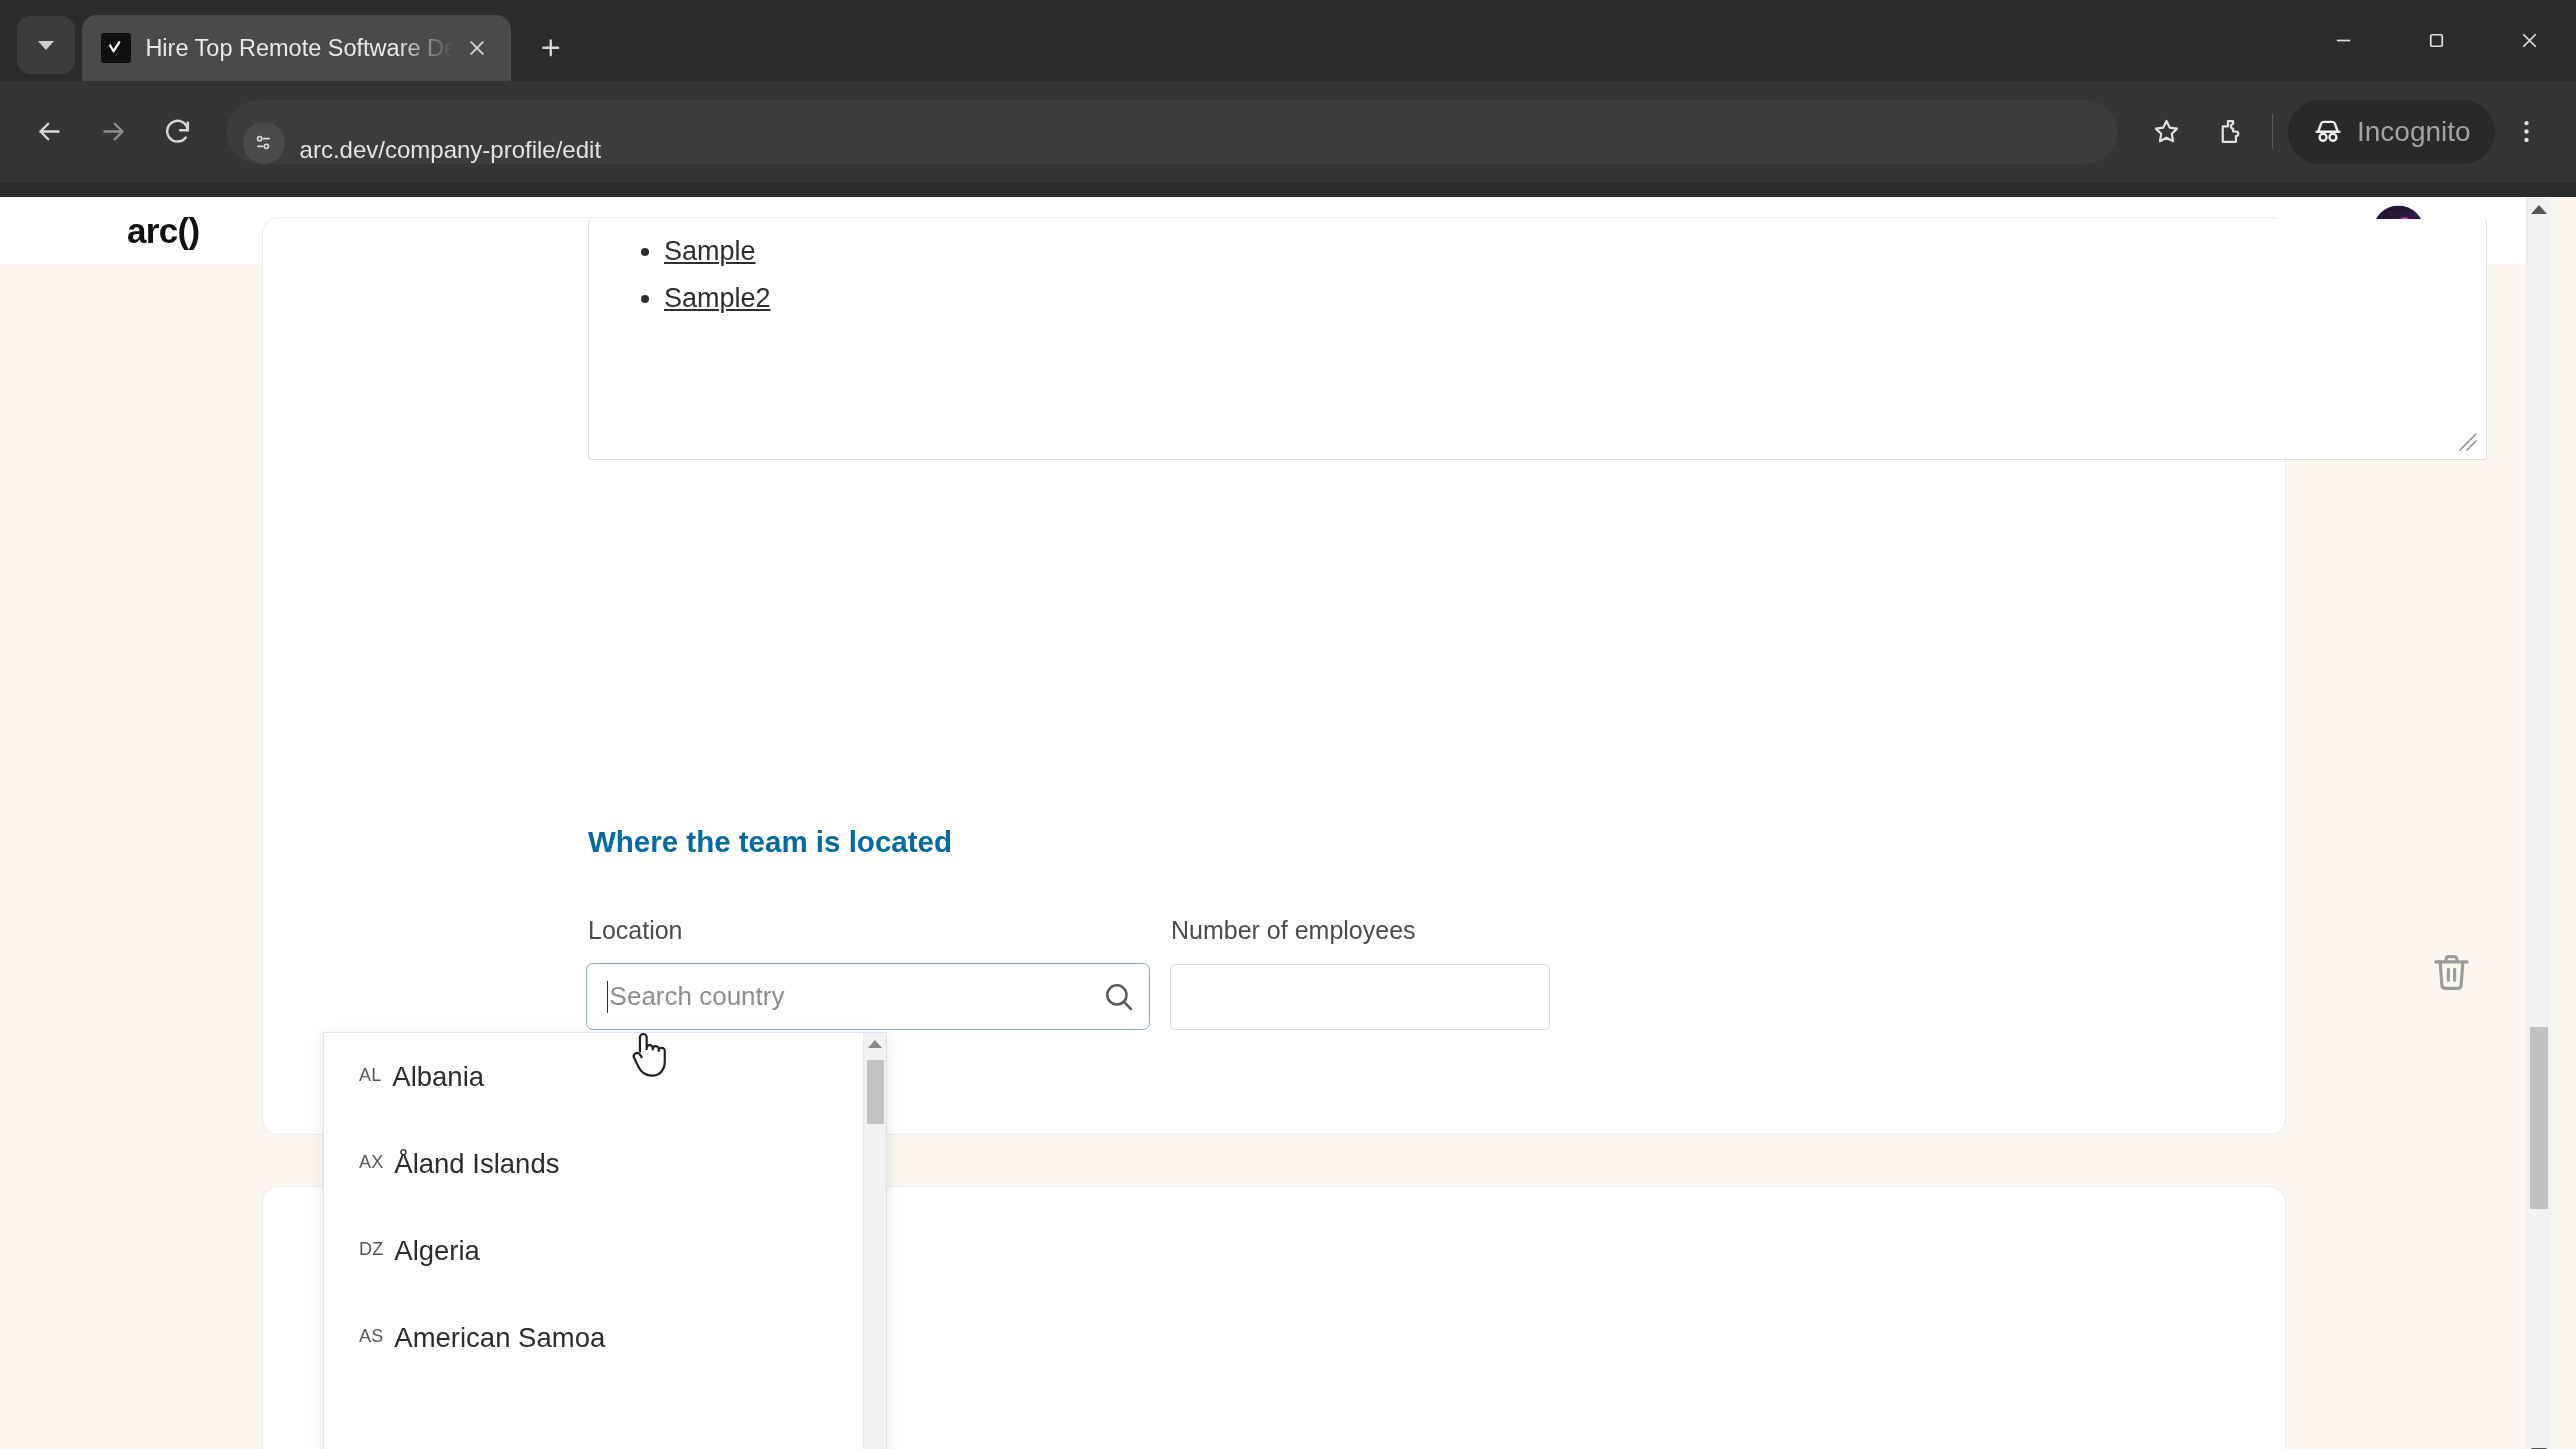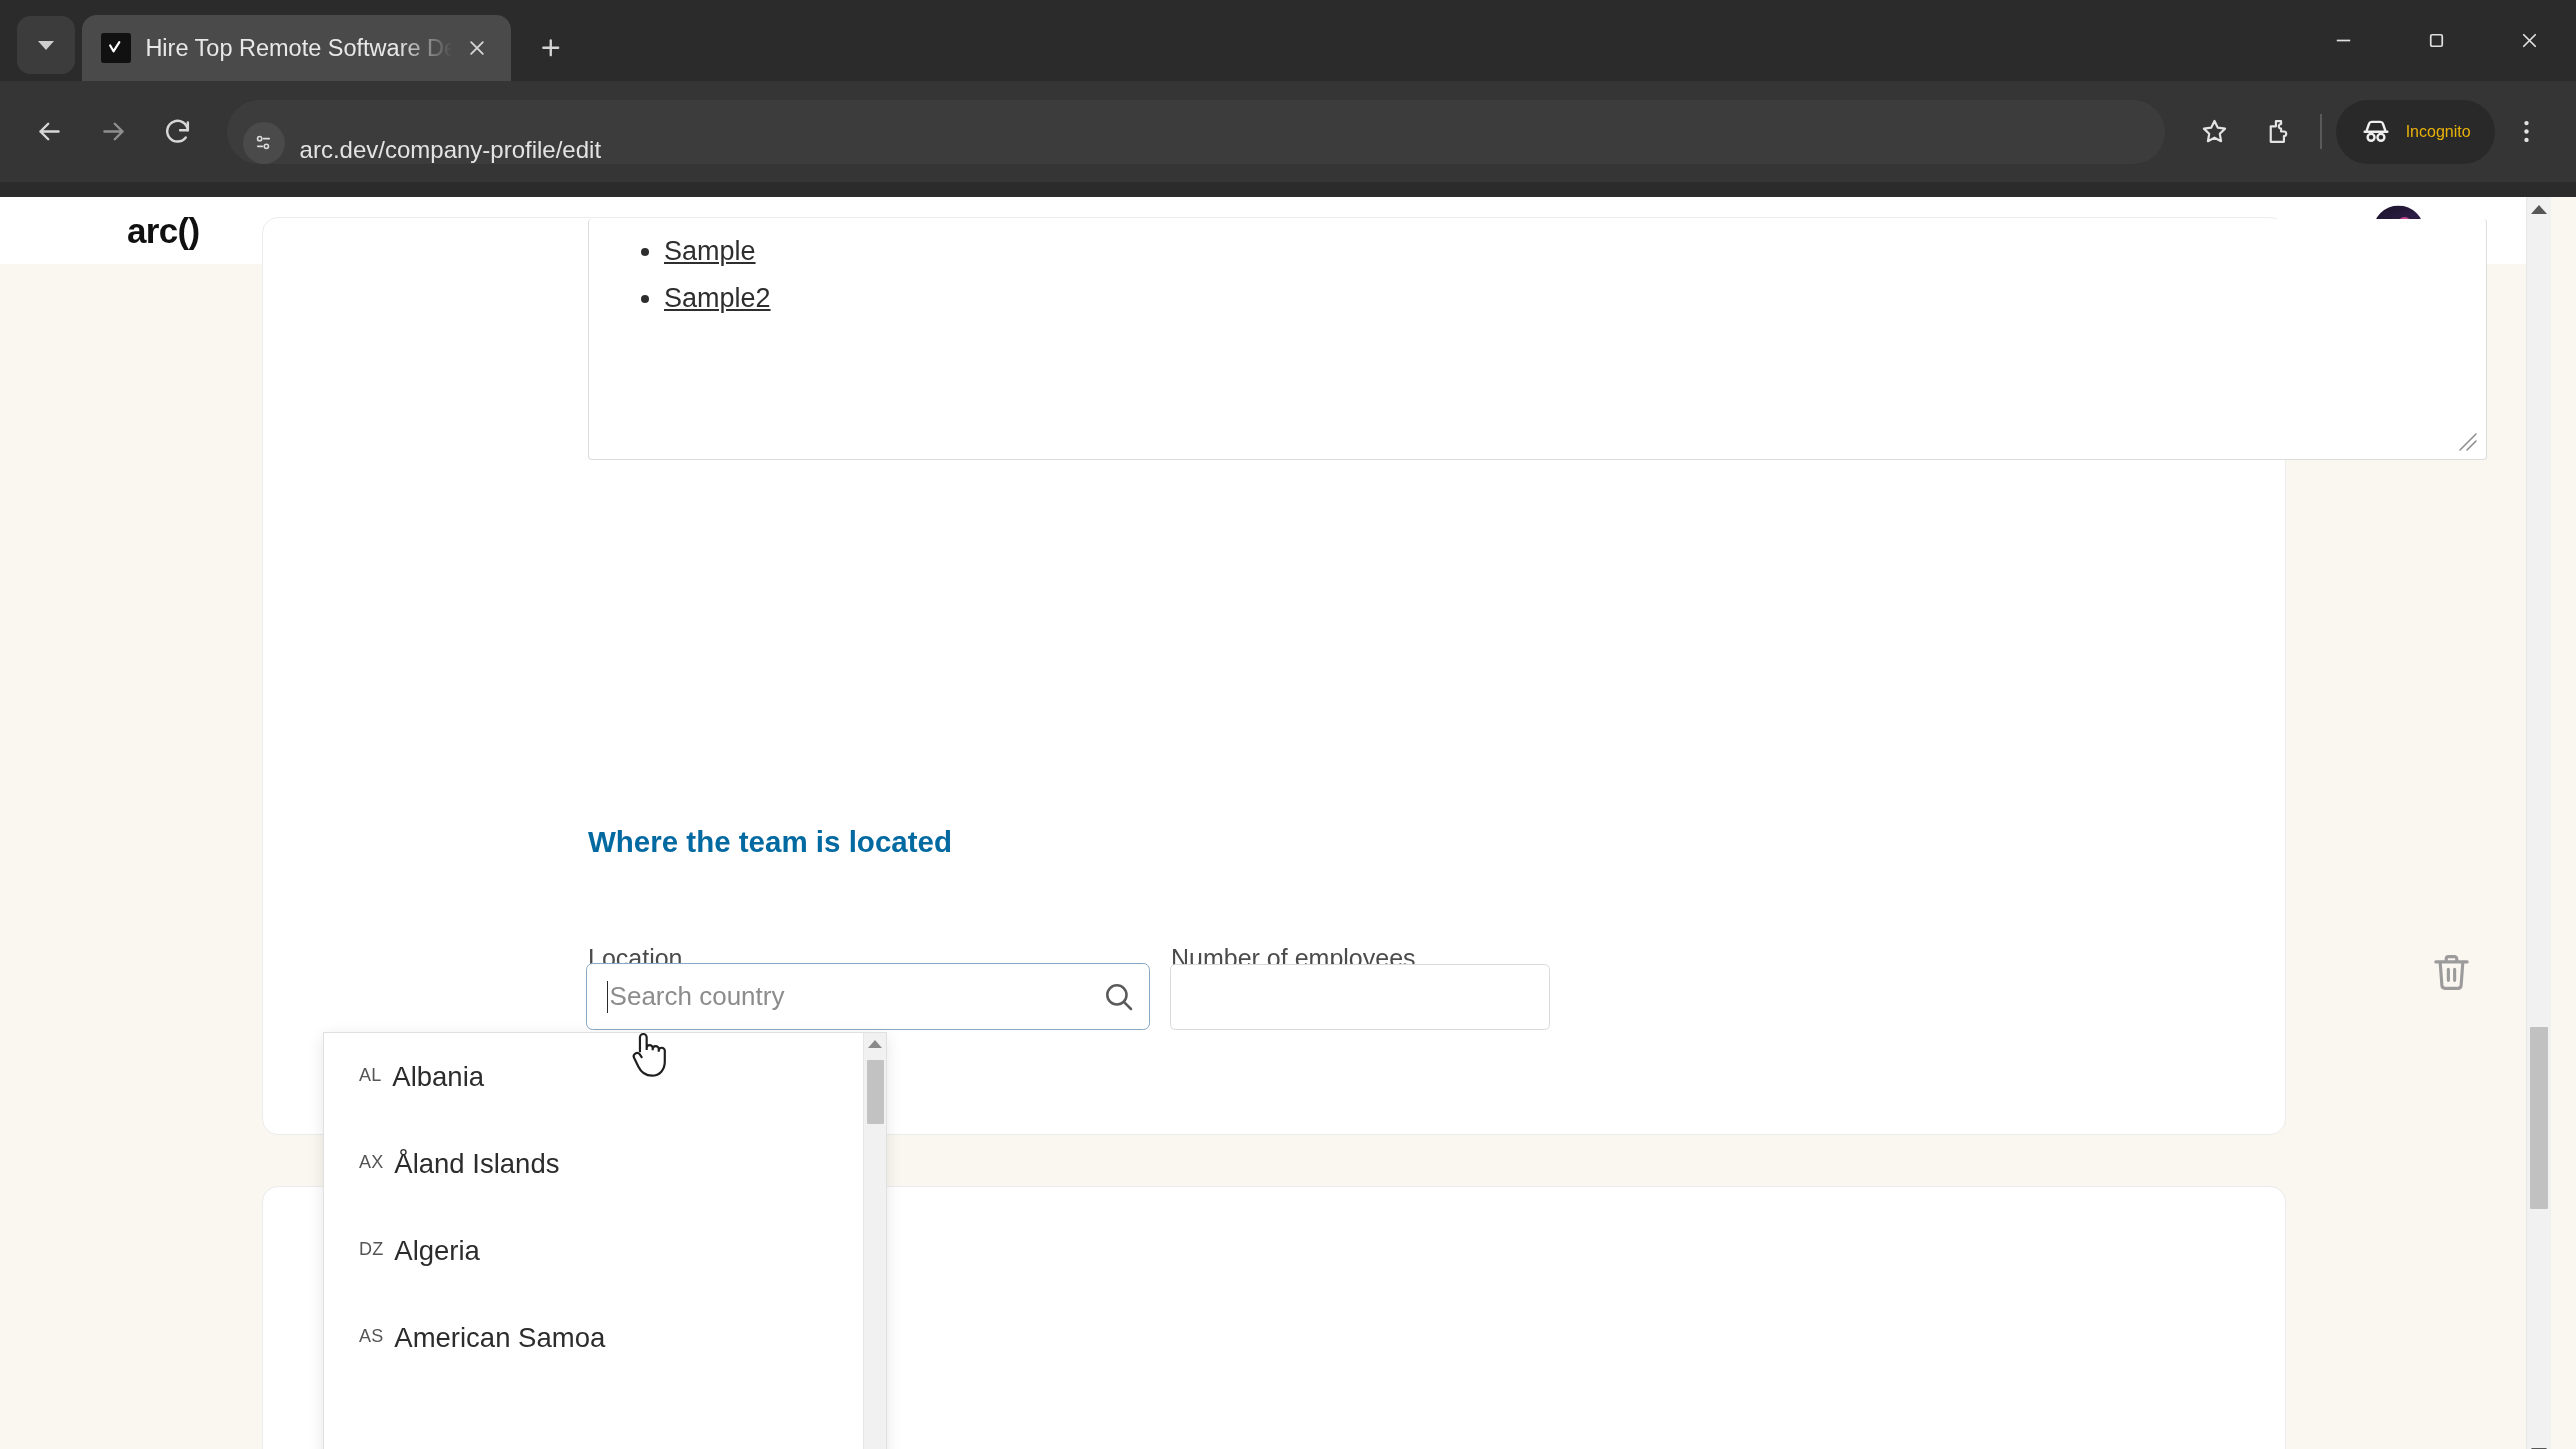--- a/index.html
+++ b/index.html
@@ -87,21 +87,21 @@
   .omni-url {
     color: #e3e3e3; font-size: 24px; margin-left: 14.8px;
     white-space: nowrap; overflow: hidden; text-overflow: ellipsis;
   }
   .tb-sep { width: 1.3px; height: 35px; background: #5a5a5a; margin: 0 9.4px; flex: none; }
   .incognito-pill {
     height: 64px; border-radius: 32px; background: #292929;
     display: flex; align-items: center; padding: 0 24px; flex: none; margin-left: 5.4px;
   }
   .incognito-pill svg { width: 32px; height: 32px; margin-right: 13.4px; }
-  .incognito-pill span { color: #eab308; font-size: 16px; }
+  .incognito-pill span { color: #a3a3a3; font-size: 28px; }
 
   
   .viewport {
     position: absolute; left: 0; top: 197px;
     width: 2576px; height: 1372px; background: #faf6f0; overflow: hidden;
   }
   .page {
     position: absolute; left: 0; top: 0; width: 2551px; height: 1268px;
     background: #faf6f0;
   }
@@ -146,21 +146,21 @@
   .ta-list { padding: 13.4px 0 0 75px; list-style: disc; }
   .ta-list li { font-size: 27px; color: #2e2e2e; line-height: 1.45; margin-bottom: 8px; text-decoration: underline; }
   .resize-grip { position: absolute; right: 6.7px; bottom: 5.4px; width: 24px; height: 24px; }
 
   
   .section-title {
     position: absolute; left: 325px; top: 607px;
     font-size: 29.5px; font-weight: 700; color: #0369a1;
   }
   .field-label {
-    position: absolute; font-size: 25px; color: #4b4b4b; margin-top: 28px;
+    position: absolute; font-size: 25px; color: #4b4b4b;
   }
   #label-location { left: 325px; top: 698px; }
   #label-employees { left: 908px; top: 698px; }
 
   .search-field {
     position: absolute; left: 323px; top: 745px; width: 564px; height: 67px;
     background: #ffffff; border: 1.3px solid #8aa8c4; border-radius: 6.7px;
     display: flex; align-items: center; padding: 0 12px 0 20px;
   }
   .caret {

